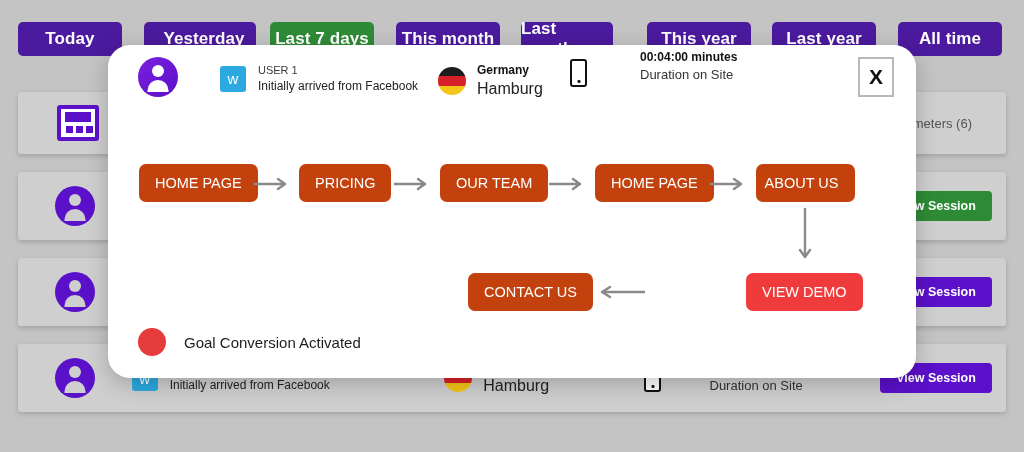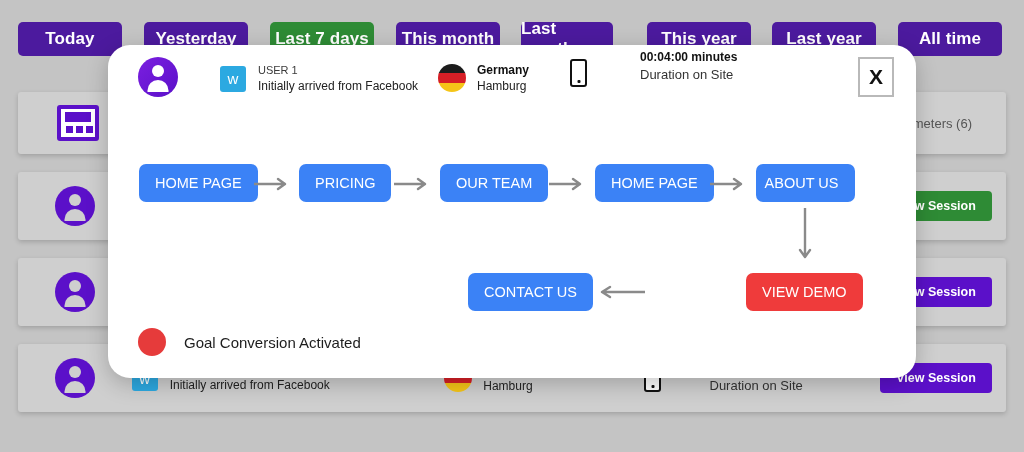--- a/index.html
+++ b/index.html
@@ -71,21 +71,21 @@
   .src-text{margin-left:12px;line-height:1.35;}
   .src-text .l1{font-size:11px;color:#3b3b3b;}
   .src-text .l2{font-size:12px;color:#222;}
 
   .flag{
     width:28px;height:28px;border-radius:50%;overflow:hidden;flex:0 0 auto;
     background:linear-gradient(#1c1c1c 0 33.3%,#d61f26 33.3% 66.6%,#f5c518 66.6% 100%);
   }
   .geo-text{margin-left:11px;line-height:1.35;}
   .geo-text .l1{font-size:12px;font-weight:bold;color:#111;}
-  .geo-text .l2{font-size:12px;color:#222;}
+  .geo-text .l2{font-size:16px;color:#222;}
 
   .phone{
     width:17px;height:28px;border:2.5px solid #111;border-radius:3px;
     box-sizing:border-box;position:relative;background:#fff;
   }
   .phone::after{
     content:"";position:absolute;left:50%;bottom:2px;transform:translateX(-50%);
     width:3px;height:3px;background:#111;border-radius:1px;
   }
 
@@ -119,42 +119,42 @@
   .mh-dur{left:532px;top:4px;}
   .mh-close{
     right:22px;top:12px;width:36px;height:40px;background:#fff;
     border:2px solid #b9b9b9;display:flex;align-items:center;
     justify-content:center;font-size:21px;font-weight:bold;color:#111;
     box-sizing:border-box;
   }
 
   .flow{position:relative;height:200px;}
   .node{
-    position:absolute;height:38px;border-radius:7px;background:#3b82f6;
+    position:absolute;height:38px;border-radius:7px;background:#c2410c;
     color:#ffffff;font-size:14.5px;display:flex;align-items:center;
     justify-content:center;padding:0 16px;white-space:nowrap;
     box-sizing:border-box;
   }
   .node.red{background:#ef3b3b;}
   .arrow-h{position:absolute;height:14px;}
   .arrow-h svg,.arrow-v svg{display:block;}
   .arrow-v{position:absolute;}
 
   .legend{position:absolute;left:30px;bottom:22px;display:flex;align-items:center;}
   .legend-dot{width:28px;height:28px;border-radius:50%;background:#e63b3b;}
   .legend-label{margin-left:18px;font-size:15px;color:#1d1d1d;}
 </style>
 </head>
 <body>
 
 <div id="bg-layer">
 
   <div class="filter-bar">
     <div class="filter-btn" style="position:absolute;left:18px;width:104px;">Today</div>
-    <div class="filter-btn" style="position:absolute;left:144px;width:104px;">Yesterday</div>
+    <div class="filter-btn" style="position:absolute;left:144px;width:104px;padding-left:8px;">Yesterday</div>
     <div class="filter-btn green" style="position:absolute;left:270px;width:104px;">Last 7 days</div>
     <div class="filter-btn" style="position:absolute;left:396px;width:104px;">This month</div>
     <div class="filter-btn" style="position:absolute;left:521px;width:92px;">Last month</div>
     <div class="filter-btn" style="position:absolute;left:647px;width:104px;">This year</div>
     <div class="filter-btn" style="position:absolute;left:898px;width:104px;">All time</div>
     <div class="filter-btn" style="position:absolute;left:772px;width:104px;">Last year</div>
   </div>
 
   <div class="rows">
 

